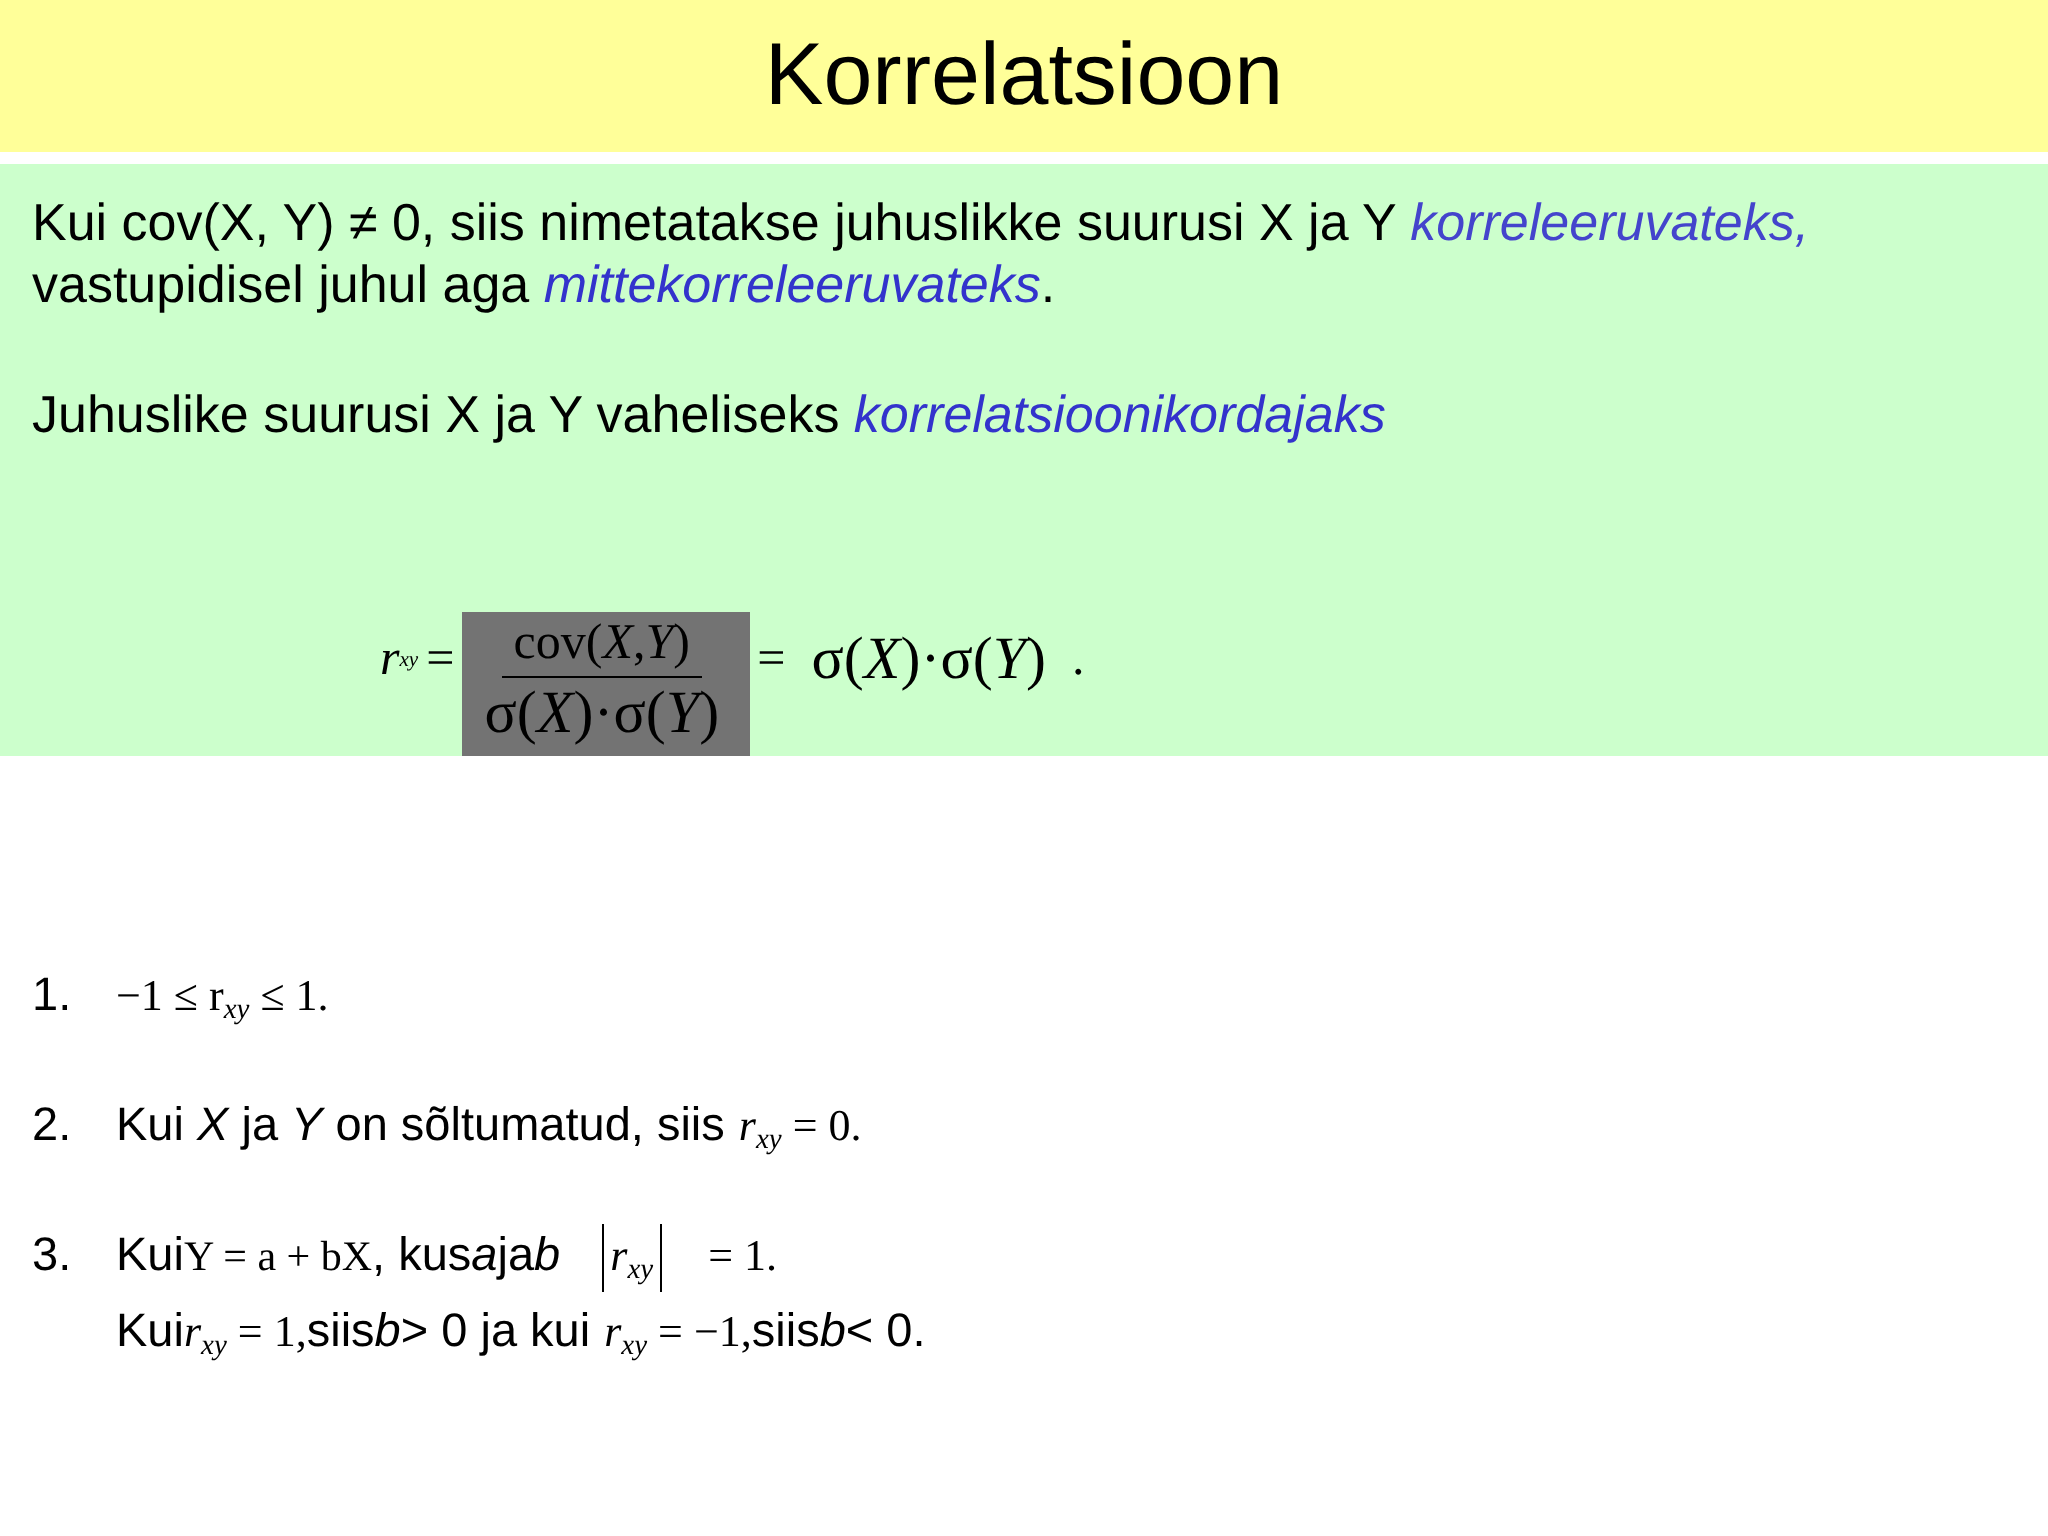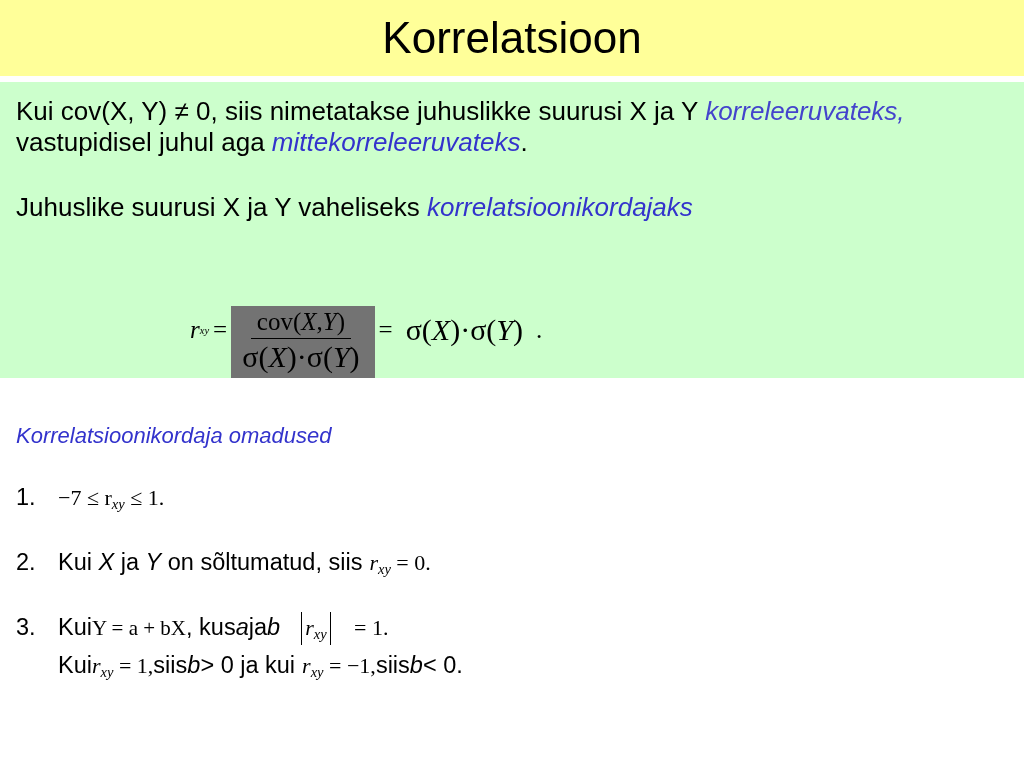--- a/index.html
+++ b/index.html
@@ -177,25 +177,24 @@
         <span class="den f-small"><span class="mrm">σ</span><span class="mrm">(</span><span class="mi">X</span><span class="mrm">)</span><span class="mrm">·</span><span class="mrm">σ</span><span class="mrm">(</span><span class="mi">Y</span><span class="mrm">)</span></span>
       </span>
     </span>
     <span class="f-main op mrm">=</span>
     <span class="frac f-main">
       <span class="den f-small"><span class="mrm">σ</span><span class="mrm">(</span><span class="mi">X</span><span class="mrm">)</span><span class="mrm">·</span><span class="mrm">σ</span><span class="mrm">(</span><span class="mi">Y</span><span class="mrm">)</span></span>
     </span>
     <span class="f-main mrm" style="padding-left:4px; align-self:center;">.</span>
   </div>
 
-  <div class="section-head">Korrelatsioonikordaja omadused</div>
 
   <div class="item item-1">
     <span class="num-label">1.</span>
-    <span class="math-inline bigger"><span>−7 ≤ r</span><span class="sub">xy</span><span> ≤ 1.</span></span>
+    <span class="math-inline bigger"><span>−1 ≤ r</span><span class="sub">xy</span><span> ≤ 1.</span></span>
   </div>
 
   <div class="item item-2">
     <span class="num-label">2.</span>
     <span><span>Kui </span><span class="ital-txt">X</span><span> ja </span><span class="ital-txt">Y</span><span> on sõltumatud, siis</span></span>
     <span class="sp"></span>
     <span class="math-inline bigger"><span class="mi">r</span><span class="sub">xy</span><span> = 0.</span></span>
   </div>
 
   <div class="item item-3">

